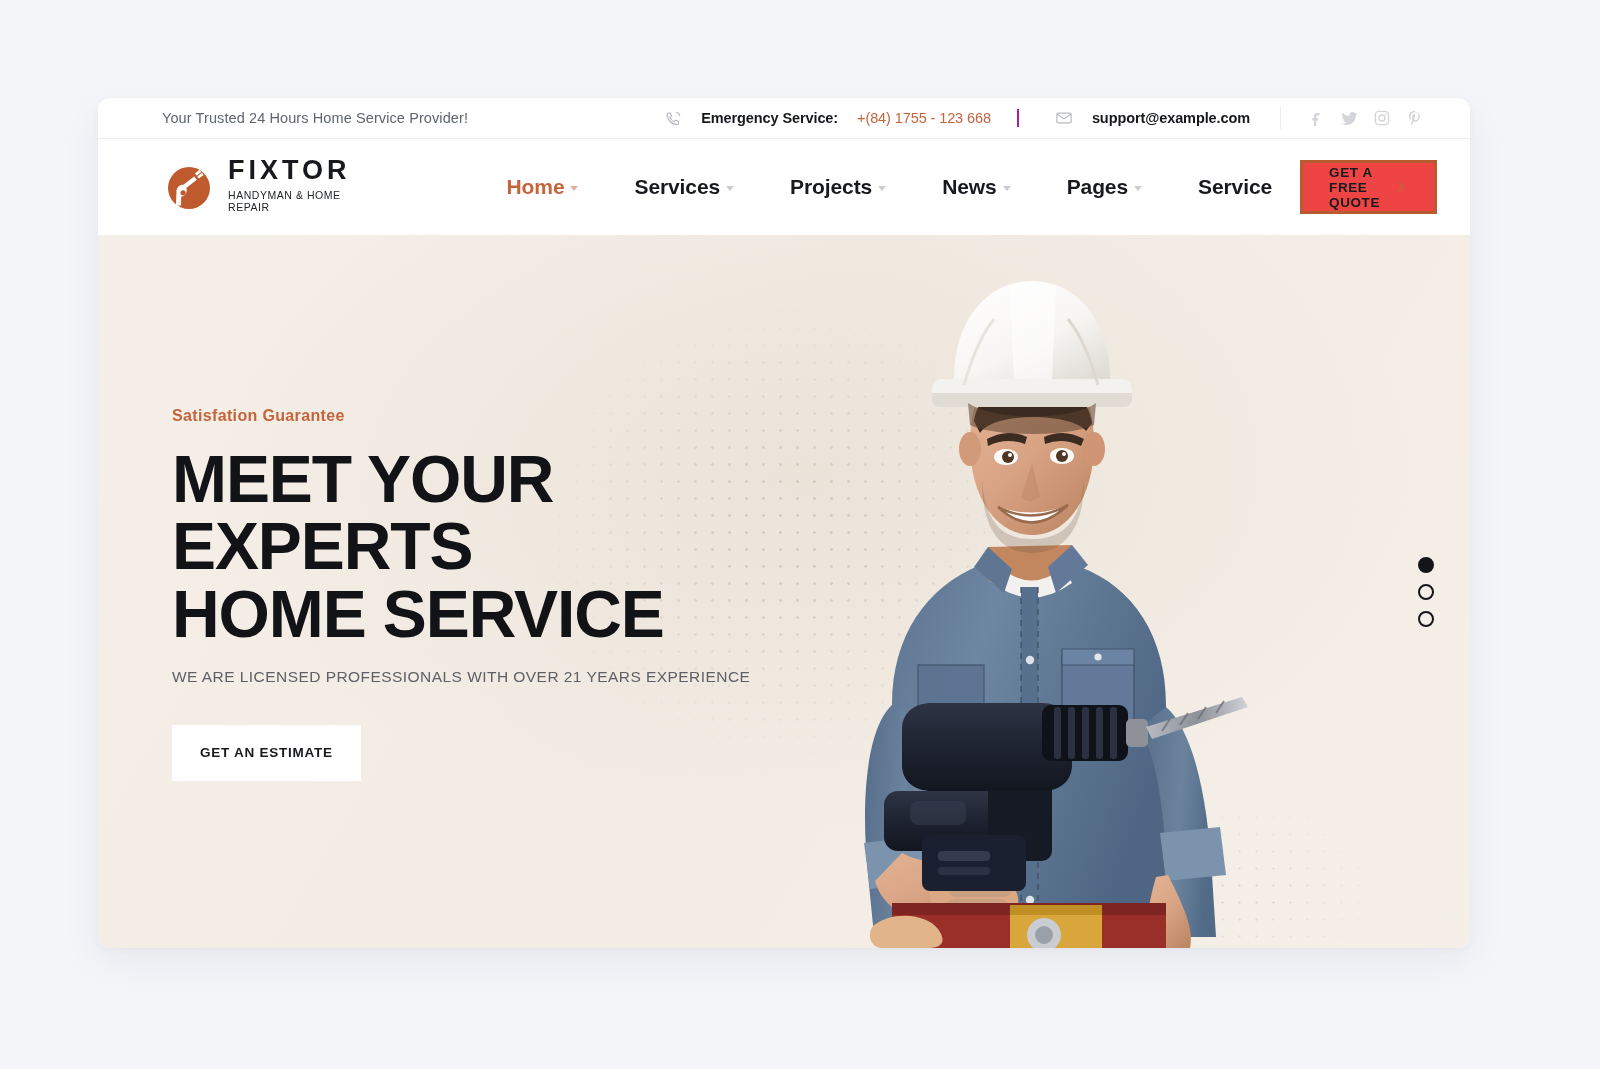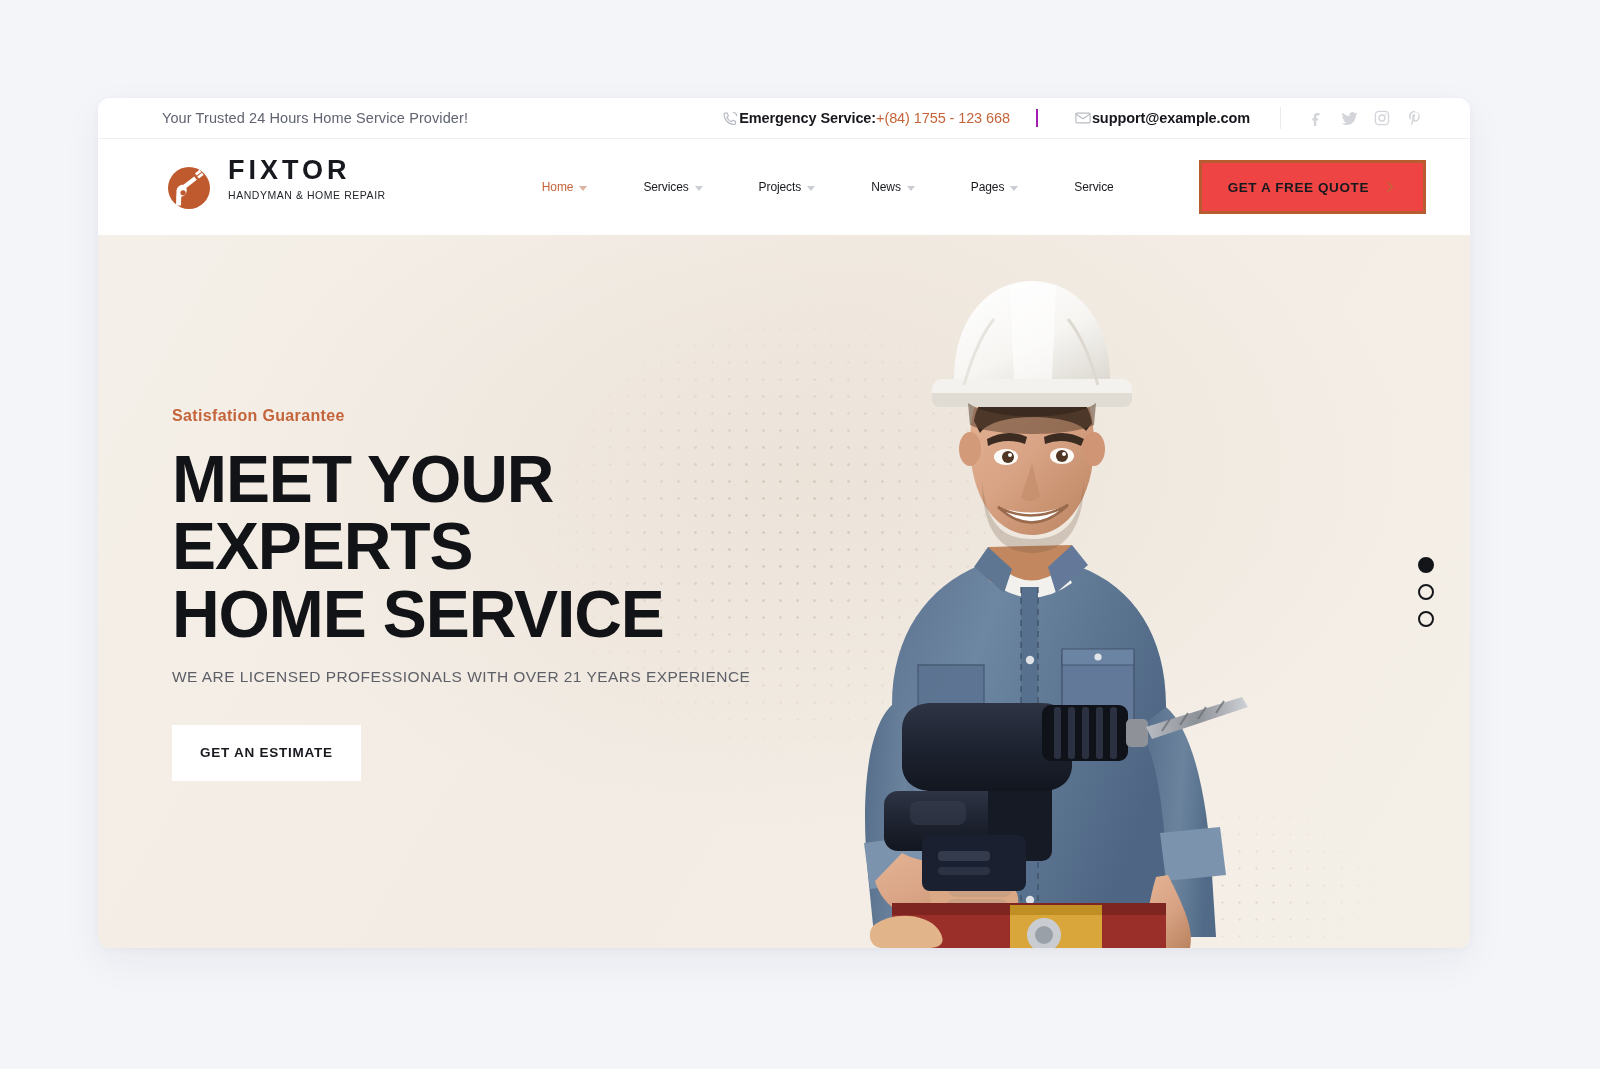--- a/index.html
+++ b/index.html
@@ -45,21 +45,21 @@
     white-space: nowrap;
   }
   .topbar-right {
     margin-left: auto;
     display: flex;
     align-items: center;
   }
   .contact-block {
     display: flex;
     align-items: center;
-    gap: 0;
+    gap: 19px;
     padding: 0 26px;
     white-space: nowrap;
   }
   .contact-block + .contact-block { border-left: 2px solid #a21caf; padding-left: 36px; }
   .contact-label {
     font-size: 14.5px;
     font-weight: bold;
     color: #16181d;
     letter-spacing: -0.1px;
   }
@@ -124,22 +124,22 @@
     display: flex;
     align-items: center;
     gap: 0;
     margin-left: 128px;
   }
   .nav-item {
     display: flex;
     align-items: center;
     gap: 6px;
     padding: 0 28px;
-    font-size: 12px;
-    font-weight: normal;
+    font-size: 21px;
+    font-weight: bold;
     color: #17191e;
     letter-spacing: -0.1px;
     cursor: pointer;
     white-space: nowrap;
     justify-content: flex-end;
   }
   .nav-item.active { color: #c4643a; }
   .caret {
     width: 0; height: 0;
     border-left: 4.5px solid transparent;

